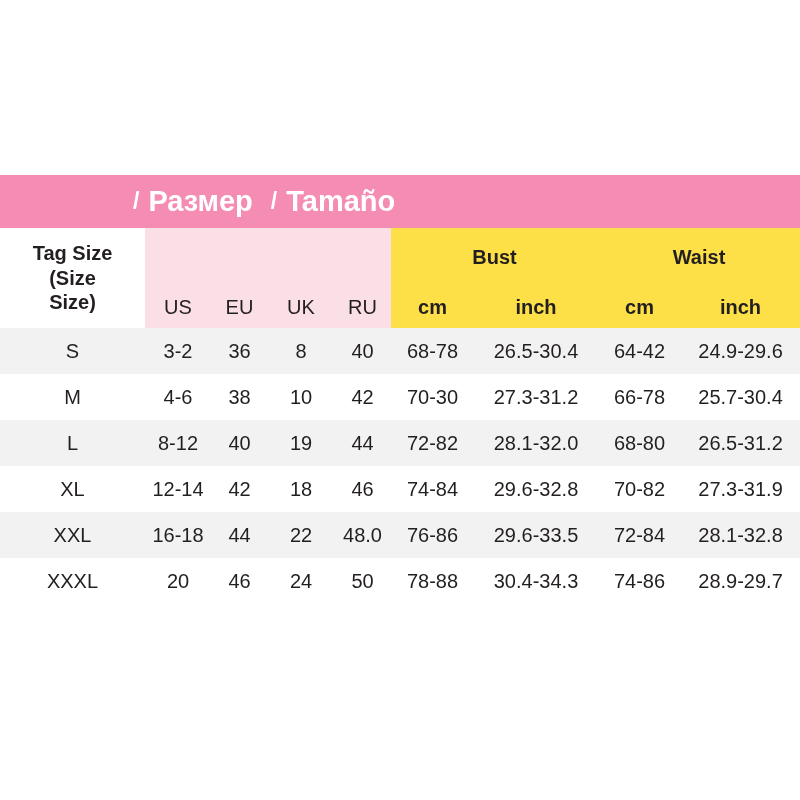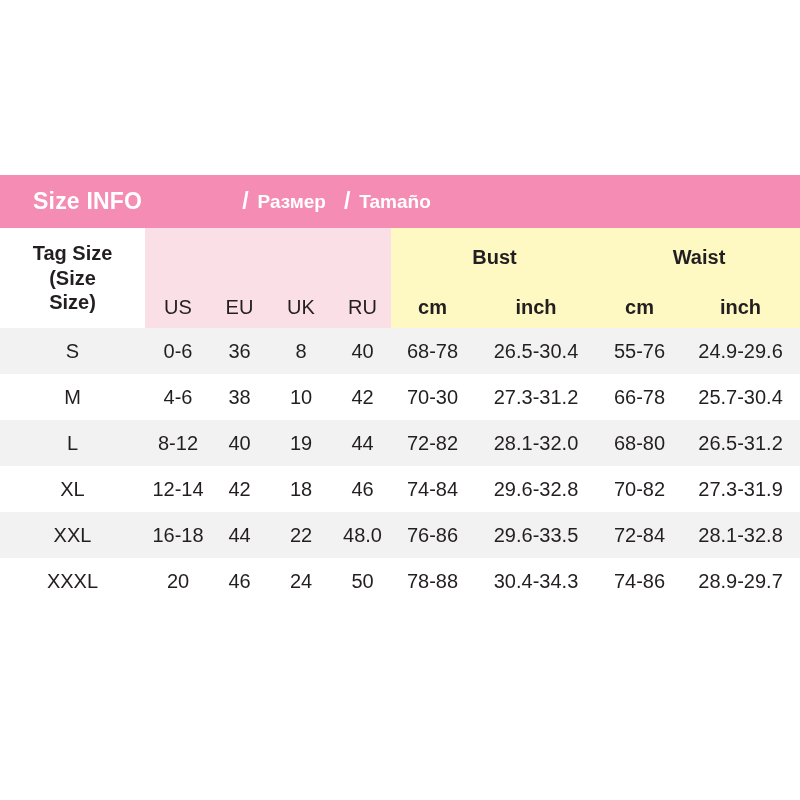--- a/index.html
+++ b/index.html
@@ -41,21 +41,21 @@
     letter-spacing: 0.2px;
   }
   .title-band .t-sep {
     color: #ffffff;
     font-size: 23px;
     font-weight: bold;
     margin: 0 9px 0 0;
   }
   .title-band .t-alt {
     color: #ffffff;
-    font-size: 19px;
+    font-size: 29px;
     font-weight: bold;
   }
   .title-gap-1 { width: 100px; }
   .title-gap-2 { width: 18px; }
 
   
   table.size-table {
     border-collapse: collapse;
     width: 800px;
     table-layout: fixed;
@@ -70,21 +70,21 @@
     font-size: 20px;
     color: #231f20;
     border: 0;
   }
   
   .hdr-cell {
     background: #fbdfe6;
     font-weight: normal;
   }
   .hdr-cell-light {
-    background: #fef9c3;
+    background: #fde047;
     font-weight: bold;
   }
   .tagsize-cell {
     background: #ffffff;
     font-weight: bold;
     font-size: 20px;
     line-height: 1.22;
     padding: 6px 2px;
   }
   .row-a td { background: #f2f2f2; }
@@ -100,21 +100,20 @@
   .hdr-row-1 th { height: 58px; }
   .hdr-row-2 th { height: 42px; }
 </style>
 </head>
 <body>
 
 <div class="page">
   <div class="chart-wrap">
 
     <div class="title-band">
-      <span class="t-main">Size INFO</span>
       <span class="title-gap-1"></span>
       <span class="t-sep">/</span>
       <span class="t-alt">Размер</span>
       <span class="title-gap-2"></span>
       <span class="t-sep">/</span>
       <span class="t-alt">Tamaño</span>
     </div>
 
     <table class="size-table">
       <colgroup>
@@ -149,27 +148,27 @@
           <th class="hdr-cell">RU</th>
           <th class="hdr-cell-light">cm</th>
           <th class="hdr-cell-light">inch</th>
           <th class="hdr-cell-light">cm</th>
           <th class="hdr-cell-light">inch</th>
         </tr>
       </thead>
       <tbody id="size-table-body">
           <tr class="row-a">
             <td class="data-cell first-col">S</td>
-            <td class="data-cell">0-6</td>
+            <td class="data-cell">3-2</td>
             <td class="data-cell">36</td>
             <td class="data-cell">8</td>
             <td class="data-cell">40</td>
             <td class="data-cell">68-78</td>
             <td class="data-cell">26.5-30.4</td>
-            <td class="data-cell">55-76</td>
+            <td class="data-cell">64-42</td>
             <td class="data-cell">24.9-29.6</td>
           </tr>
           <tr class="row-b">
             <td class="data-cell first-col">M</td>
             <td class="data-cell">4-6</td>
             <td class="data-cell">38</td>
             <td class="data-cell">10</td>
             <td class="data-cell">42</td>
             <td class="data-cell">70-30</td>
             <td class="data-cell">27.3-31.2</td>

